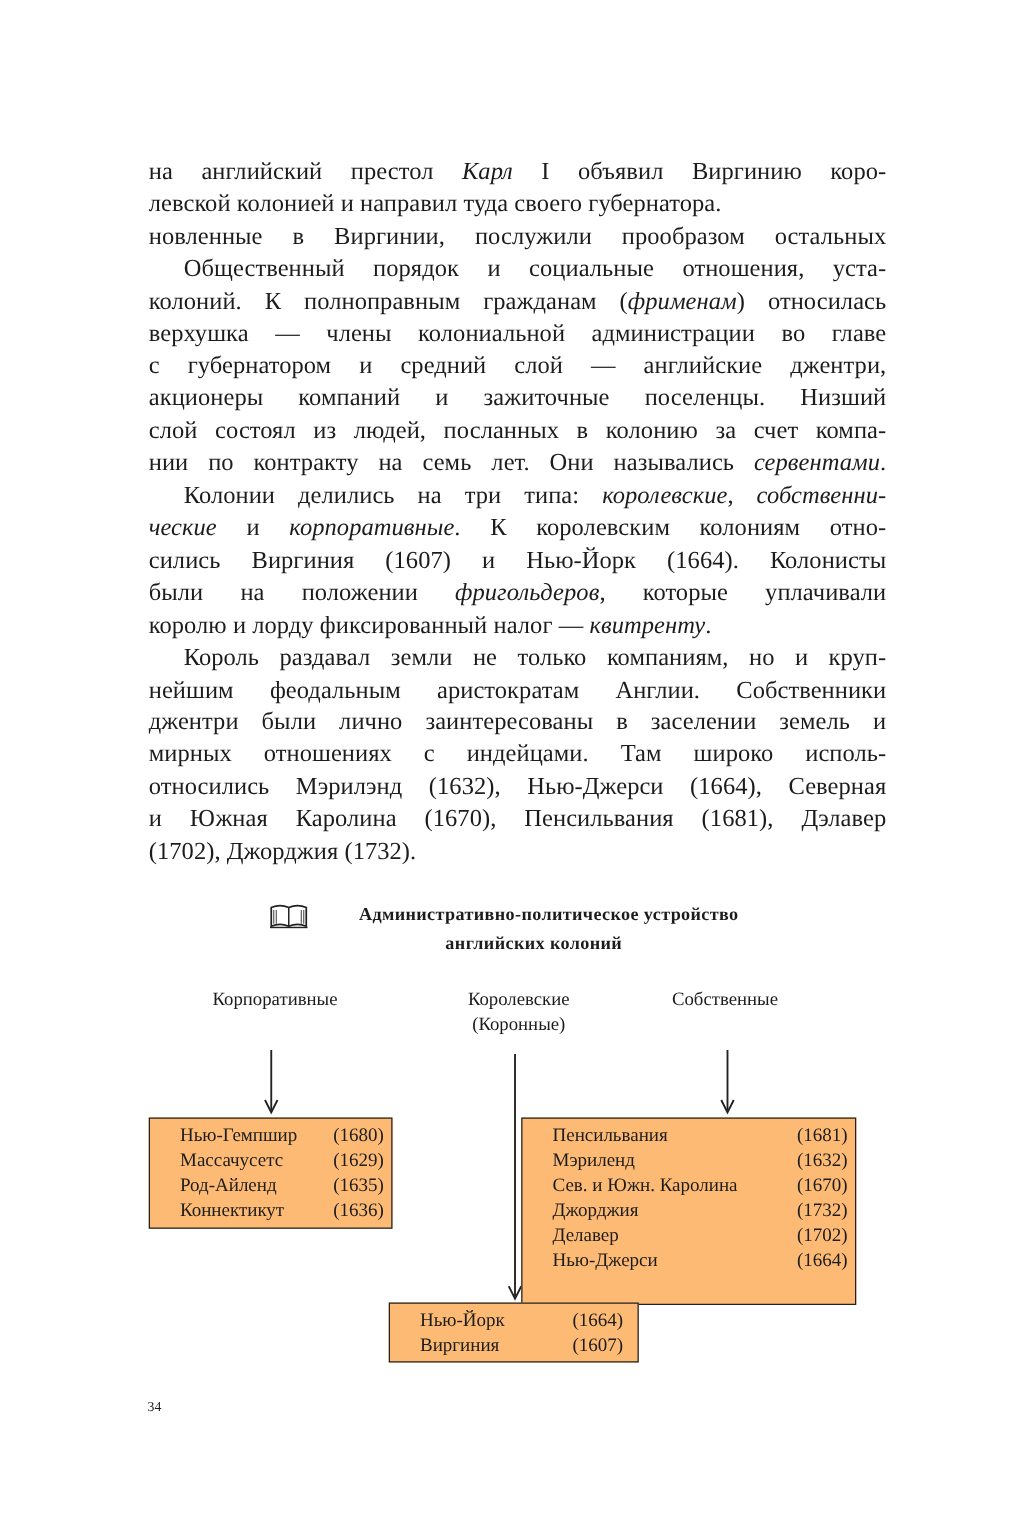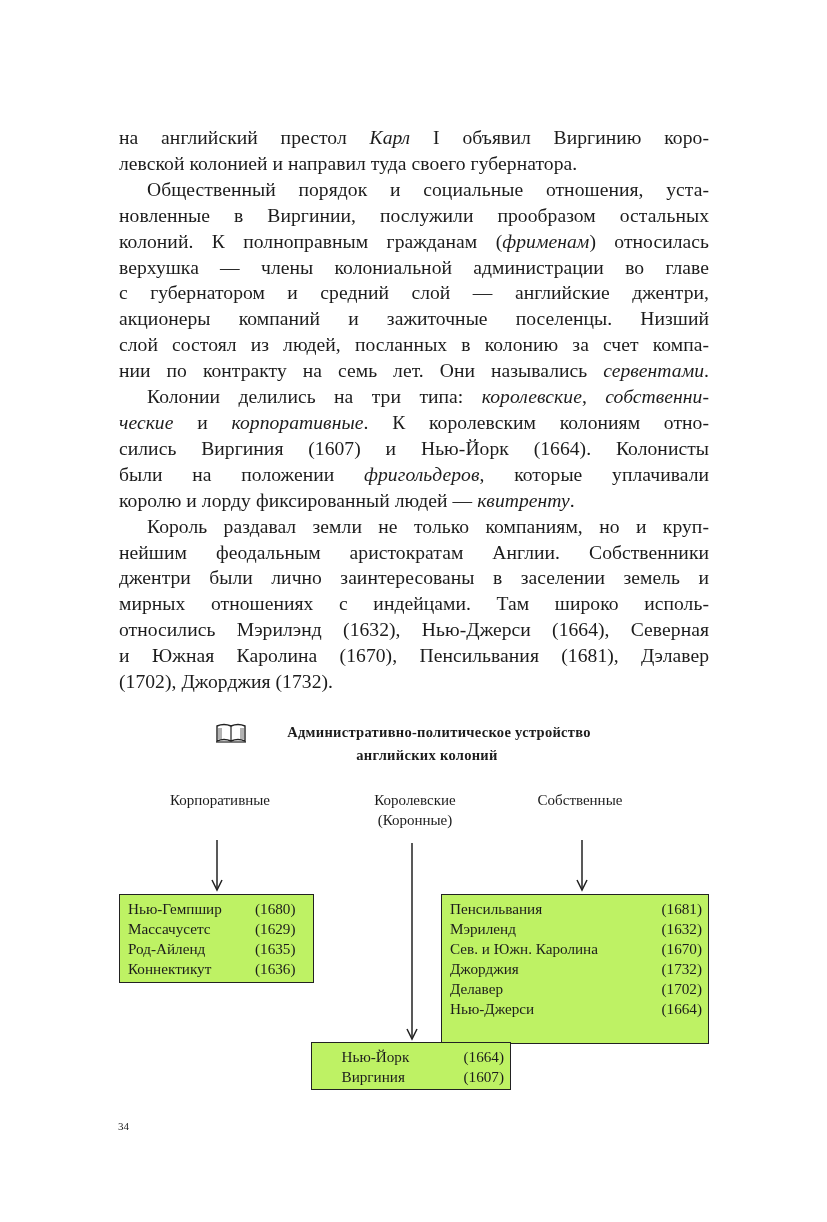--- a/index.html
+++ b/index.html
@@ -30,58 +30,58 @@
 
     .cat { position: absolute; font-size: 15px; line-height: 20px; text-align: center;
       font-family: "Liberation Serif", "DejaVu Serif", serif; }
     .cat-corp { left: 140px; top: 790px; width: 160px; }
     .cat-royal { left: 345px; top: 790px; width: 140px; }
     .cat-prop { left: 510px; top: 790px; width: 140px; }
 
     .arrow { position: absolute; }
 
     .box {
-      position: absolute; border: 1.5px solid #222; background: #bef264;
+      position: absolute; border: 1.5px solid #222; background: #fdba74;
       font-family: "Liberation Serif", "DejaVu Serif", serif;
-      font-size: 15.2px; line-height: 20px; padding: 4px 6px 4px 8px;
+      font-size: 15.2px; line-height: 20px; padding: 4px 6px 4px 24px;
       box-sizing: border-box;
     }
     .box .row { display: flex; justify-content: space-between; white-space: nowrap; }
     .box-corp { left: 119px; top: 894px; width: 195px; height: 89px; }
     .box-corp .row { justify-content: flex-start; }
     .box-corp .name { width: 127px; display: inline-block; }
-    .box-prop { left: 441px; top: 894px; width: 268px; height: 150px; }
+    .box-prop { left: 417px; top: 894px; width: 268px; height: 150px; }
     .box-royal { left: 311px; top: 1042px; width: 200px; height: 48px; }
-    .box-royal .row { justify-content: flex-end; }
+    .box-royal .row { justify-content: flex-start; }
     .box-royal .name { width: 122px; display: inline-block; }
 
     .page-number {
       position: absolute; left: 118px; top: 1120px; font-size: 11px;
       font-family: "Liberation Serif", "DejaVu Serif", serif;
     }
   </style>
 </head>
 <body>
 
 <div class="text-block" id="body-text">
     <span class="line"><span>на английский престол </span><em>Карл</em><span> I объявил Виргинию коро-</span></span>
     <span class="line last"><span>левской колонией и направил туда своего губернатора.</span></span>
+    <span class="line"><span>новленные в Виргинии, послужили прообразом остальных</span></span>
     <span class="line" style="text-indent: 28px;"><span>Общественный порядок и социальные отношения, уста-</span></span>
-    <span class="line"><span>новленные в Виргинии, послужили прообразом остальных</span></span>
     <span class="line"><span>колоний. К полноправным гражданам (</span><em>фрименам</em><span>) относилась</span></span>
     <span class="line"><span>верхушка — члены колониальной администрации во главе</span></span>
     <span class="line"><span>с губернатором и средний слой — английские джентри,</span></span>
     <span class="line"><span>акционеры компаний и зажиточные поселенцы. Низший</span></span>
     <span class="line"><span>слой состоял из людей, посланных в колонию за счет компа-</span></span>
     <span class="line"><span>нии по контракту на семь лет. Они назывались </span><em>сервентами</em><span>.</span></span>
     <span class="line" style="text-indent: 28px;"><span>Колонии делились на три типа: </span><em>королевские</em><span>, </span><em>собственни-</em></span>
     <span class="line"><em>ческие</em><span> и </span><em>корпоративные</em><span>. К королевским колониям отно-</span></span>
     <span class="line"><span>сились Виргиния (1607) и Нью-Йорк (1664). Колонисты</span></span>
     <span class="line"><span>были на положении </span><em>фригольдеров</em><span>, которые уплачивали</span></span>
-    <span class="line last"><span>королю и лорду фиксированный людей — </span><em>квитренту</em><span>.</span></span>
+    <span class="line last"><span>королю и лорду фиксированный налог — </span><em>квитренту</em><span>.</span></span>
     <span class="line" style="text-indent: 28px;"><span>Король раздавал земли не только компаниям, но и круп-</span></span>
     <span class="line"><span>нейшим феодальным аристократам Англии. Собственники</span></span>
     <span class="line"><span>джентри были лично заинтересованы в заселении земель и</span></span>
     <span class="line"><span>мирных отношениях с индейцами. Там широко исполь-</span></span>
     <span class="line"><span>относились Мэрилэнд (1632), Нью-Джерси (1664), Северная</span></span>
     <span class="line"><span>и Южная Каролина (1670), Пенсильвания (1681), Дэлавер</span></span>
     <span class="line last"><span>(1702), Джорджия (1732).</span></span>
   </div>
 
 <div class="fig-title">

